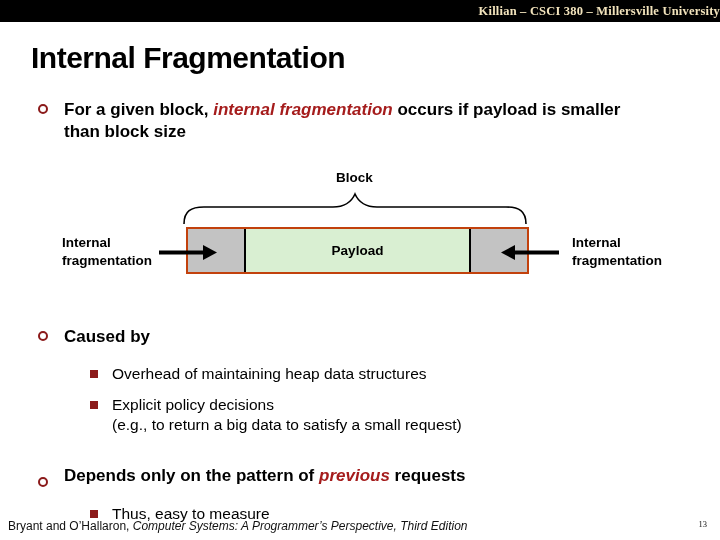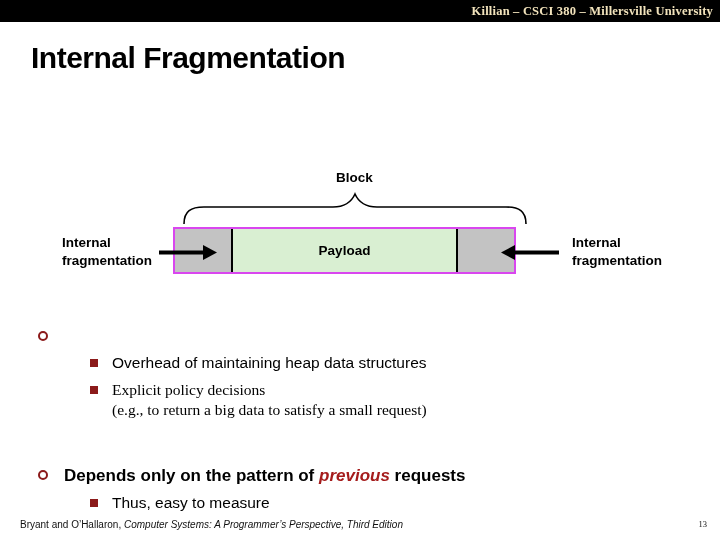--- a/index.html
+++ b/index.html
@@ -6,97 +6,100 @@
   html,body { background:#888; }
   .slide {
     position:relative; width:720px; height:540px; background:#ffffff;
     font-family:"Liberation Sans", sans-serif; color:#000; overflow:hidden;
     margin:0 auto;
   }
   
   .topbar {
     position:absolute; top:0; left:0; width:720px; height:22px;
     background:#000000; display:flex; align-items:center; justify-content:flex-end;
-    padding-right:7px;
   }
   .topbar .course {
     font-family:"Liberation Serif", serif; font-weight:bold; font-size:12.5px;
     color:#F2E3BC; letter-spacing:0.2px;
   }
   
   .title {
     position:absolute; top:41px; left:31px; font-size:30px; font-weight:bold;
     letter-spacing:-0.5px; color:#000;
   }
   
   .l1 { position:absolute; display:flex; }
   .l1 .o-bullet {
     flex:0 0 auto; width:10px; height:10px; border:2.2px solid #8B1A1A;
     border-radius:50%; margin:5px 16px 0 2px;
   }
   .l1 .l1-text { font-size:17px; font-weight:bold; line-height:22px; }
   .em-red { color:#A51C1C; font-style:italic; }
   .b1 { top:99px; left:36px; width:614px; }
   .b2 { top:326px; left:36px; }
-  .b3 { top:465px; left:36px; width:620px; }
+  .b3 { top:465px; left:36px; width:620px;align-items:flex-end; }
   
   .l2-list { position:absolute; left:88px; list-style:none; }
   .subs2 { top:353px; width:560px; }
   .subs3 { top:493px; width:560px; }
-  .l2 { display:flex; margin-bottom:7px; }
+  .l2 { display:flex; margin-bottom:7px;margin-top:11px; }
   .sq-bullet {
     flex:0 0 auto; width:8px; height:8px; background:#8B1A1A; margin:6px 14px 0 2px;
   }
   .l2-text { font-size:15.5px; line-height:20px; font-weight:normal; }
-  .l2-text .line { display:block;font-family:Liberation Serif, serif; }
+  .l2-text .line { display:block; }
   
   .diagram { position:absolute; top:0; left:0; width:720px; height:540px; pointer-events:none; }
   .block-label {
     position:absolute; top:170px; left:183px; width:343px; text-align:center;
     font-size:13.5px; font-weight:bold;
   }
   .brace { position:absolute; top:192px; left:182px; }
   .block {
-    position:absolute; top:227px; left:173px; width:343px; height:47px;
-    border:2px solid #d946ef; display:flex;
+    position:absolute; top:227px; left:186px; width:343px; height:47px;
+    border:2px solid #c2410c; display:flex;
   }
   .seg-gray-l { flex:0 0 58px; background:#C3C3C3; border-right:2px solid #000; }
   .seg-green {
     flex:1 1 auto; background:#D9EFD2; display:flex; align-items:center; justify-content:center;
   }
   .seg-green .payload { font-size:13.5px; font-weight:bold; }
   .seg-gray-r { flex:0 0 58px; background:#C3C3C3; border-left:2px solid #000; }
   .arrow { position:absolute; top:245px; }
   .arrow-left-side { left:159px; }
   .arrow-right-side { left:501px; }
   .frag-label {
     position:absolute; top:234px; font-size:13.5px; font-weight:bold; line-height:18px;
   }
   .frag-left { left:62px; width:102px; }
   .frag-right { left:572px; width:110px; }
   
   .footer-cite {
-    position:absolute; top:519px; left:20px; font-size:10px; color:#111;
+    position:absolute; top:519px; left:8px; font-size:12px; color:#111;
   }
   .footer-cite .book { font-style:italic; }
   .page-num {
     position:absolute; top:519px; right:13px; font-size:8.5px; color:#111;font-family:Liberation Serif, serif;
   }
 </style>
 </head>
 <body>
 
 <div class="slide">
 
   <div class="topbar">
     <span class="course">Killian – CSCI 380 – Millersville University</span>
   </div>
 
   <h1 class="title">Internal Fragmentation</h1>
 
+  <div class="l1 b1">
+    <span class="o-bullet"></span>
+    <p class="l1-text"><span>For a given block, </span><span class="em-red">internal fragmentation</span><span> occurs if payload is smaller than block size</span></p>
+  </div>
 
   <div class="diagram">
     <div class="block-label">Block</div>
 
     <svg class="brace" width="346" height="34" viewBox="0 0 346 34">
       <path d="M2,32 C2,19 9,15 22,15 L151,15 C162,15 169,11 173,2 C177,11 184,15 195,15 L324,15 C337,15 344,19 344,32" fill="none" stroke="#000" stroke-width="1.6"></path>
     </svg>
 
     <div class="block">
       <div class="seg-gray-l"></div>
@@ -114,20 +117,21 @@
       <polygon points="14,0 0,7.5 14,15" fill="#000"></polygon>
       <line x1="13" y1="7.5" x2="58" y2="7.5" stroke="#000" stroke-width="4"></line>
     </svg>
 
     <div class="frag-label frag-left">Internal fragmentation</div>
     <div class="frag-label frag-right">Internal fragmentation</div>
   </div>
 
   <div class="l1 b2">
     <span class="o-bullet"></span>
+    <p class="l1-text">Caused by</p>
   </div>
 
   <ul class="l2-list subs2">
     <li class="l2">
       <span class="sq-bullet"></span>
       <span class="l2-text">Overhead of maintaining heap data structures</span>
     </li>
     <li class="l2">
       <span class="sq-bullet"></span>
       <span class="l2-text">

